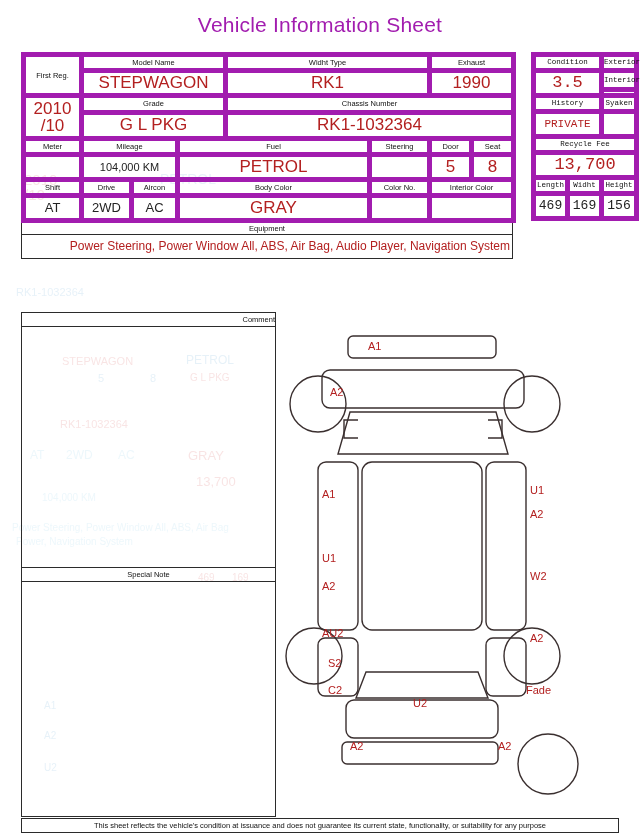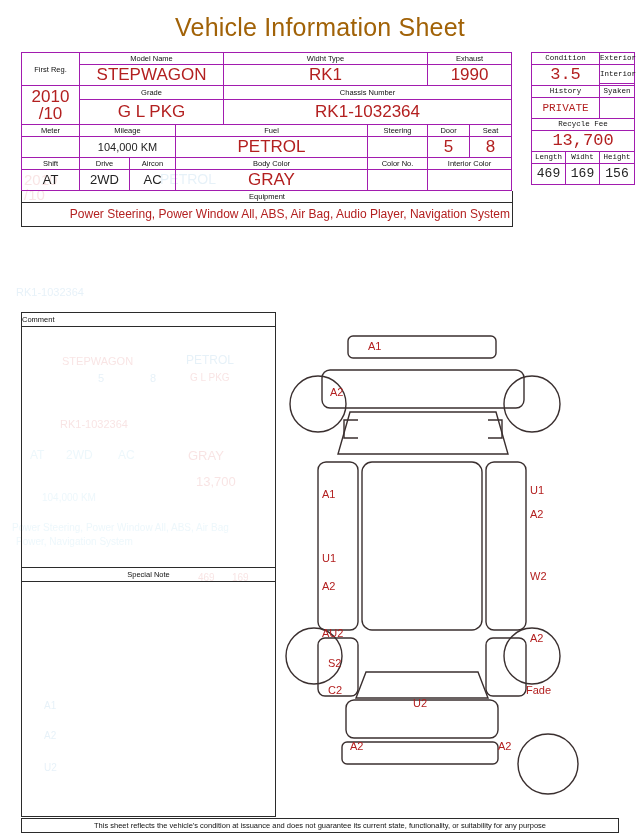--- a/index.html
+++ b/index.html
@@ -8,32 +8,32 @@
     background:#ffffff;
     font-family:"Liberation Sans", sans-serif;
     color:#111;
     position:relative;
     overflow:hidden;
   }
   .sheet{position:relative;width:640px;height:835px;}
 
   h1.title{
     text-align:center;
-    font-size:25px;
+    font-size:21px;
     font-weight:400;
     margin:0;
     padding:13px 0 10px 0;
     letter-spacing:.2px;
-    color:#a16207;
+    color:#a21caf;
   }
 
   
   table{border-collapse:collapse;}
   .grid td, .grid th{
-    border:1px solid #a21caf;
+    border:5px solid #a21caf;
     padding:0;
     vertical-align:middle;
     text-align:center;
   }
   .lbl{
     font-size:7.5px;
     color:#111;
     line-height:11px;
     padding:1px 0;
     font-weight:400;
@@ -66,21 +66,21 @@
     line-height:14px;
   }
 
   
   .notes{
     position:absolute;left:21px;top:312px;width:255px;height:505px;
     border:1px solid #2b2b2b;
     box-sizing:border-box;
   }
   .notes-head{
-    font-size:7.5px;text-align:left;padding:2px 0 2px 0;border-bottom:1px solid #2b2b2b;
+    font-size:7.5px;text-align:right;padding:2px 0 2px 0;border-bottom:1px solid #2b2b2b;
   }
   .comment-area{height:240px;position:relative;}
   .special-head{
     font-size:7.5px;text-align:center;padding:2px 0;border-top:1px solid #2b2b2b;border-bottom:1px solid #2b2b2b;
   }
   .special-list{
     padding:6px 6px 0 6px;
     color:#b32020;
     font-size:11px;
     line-height:14px;

